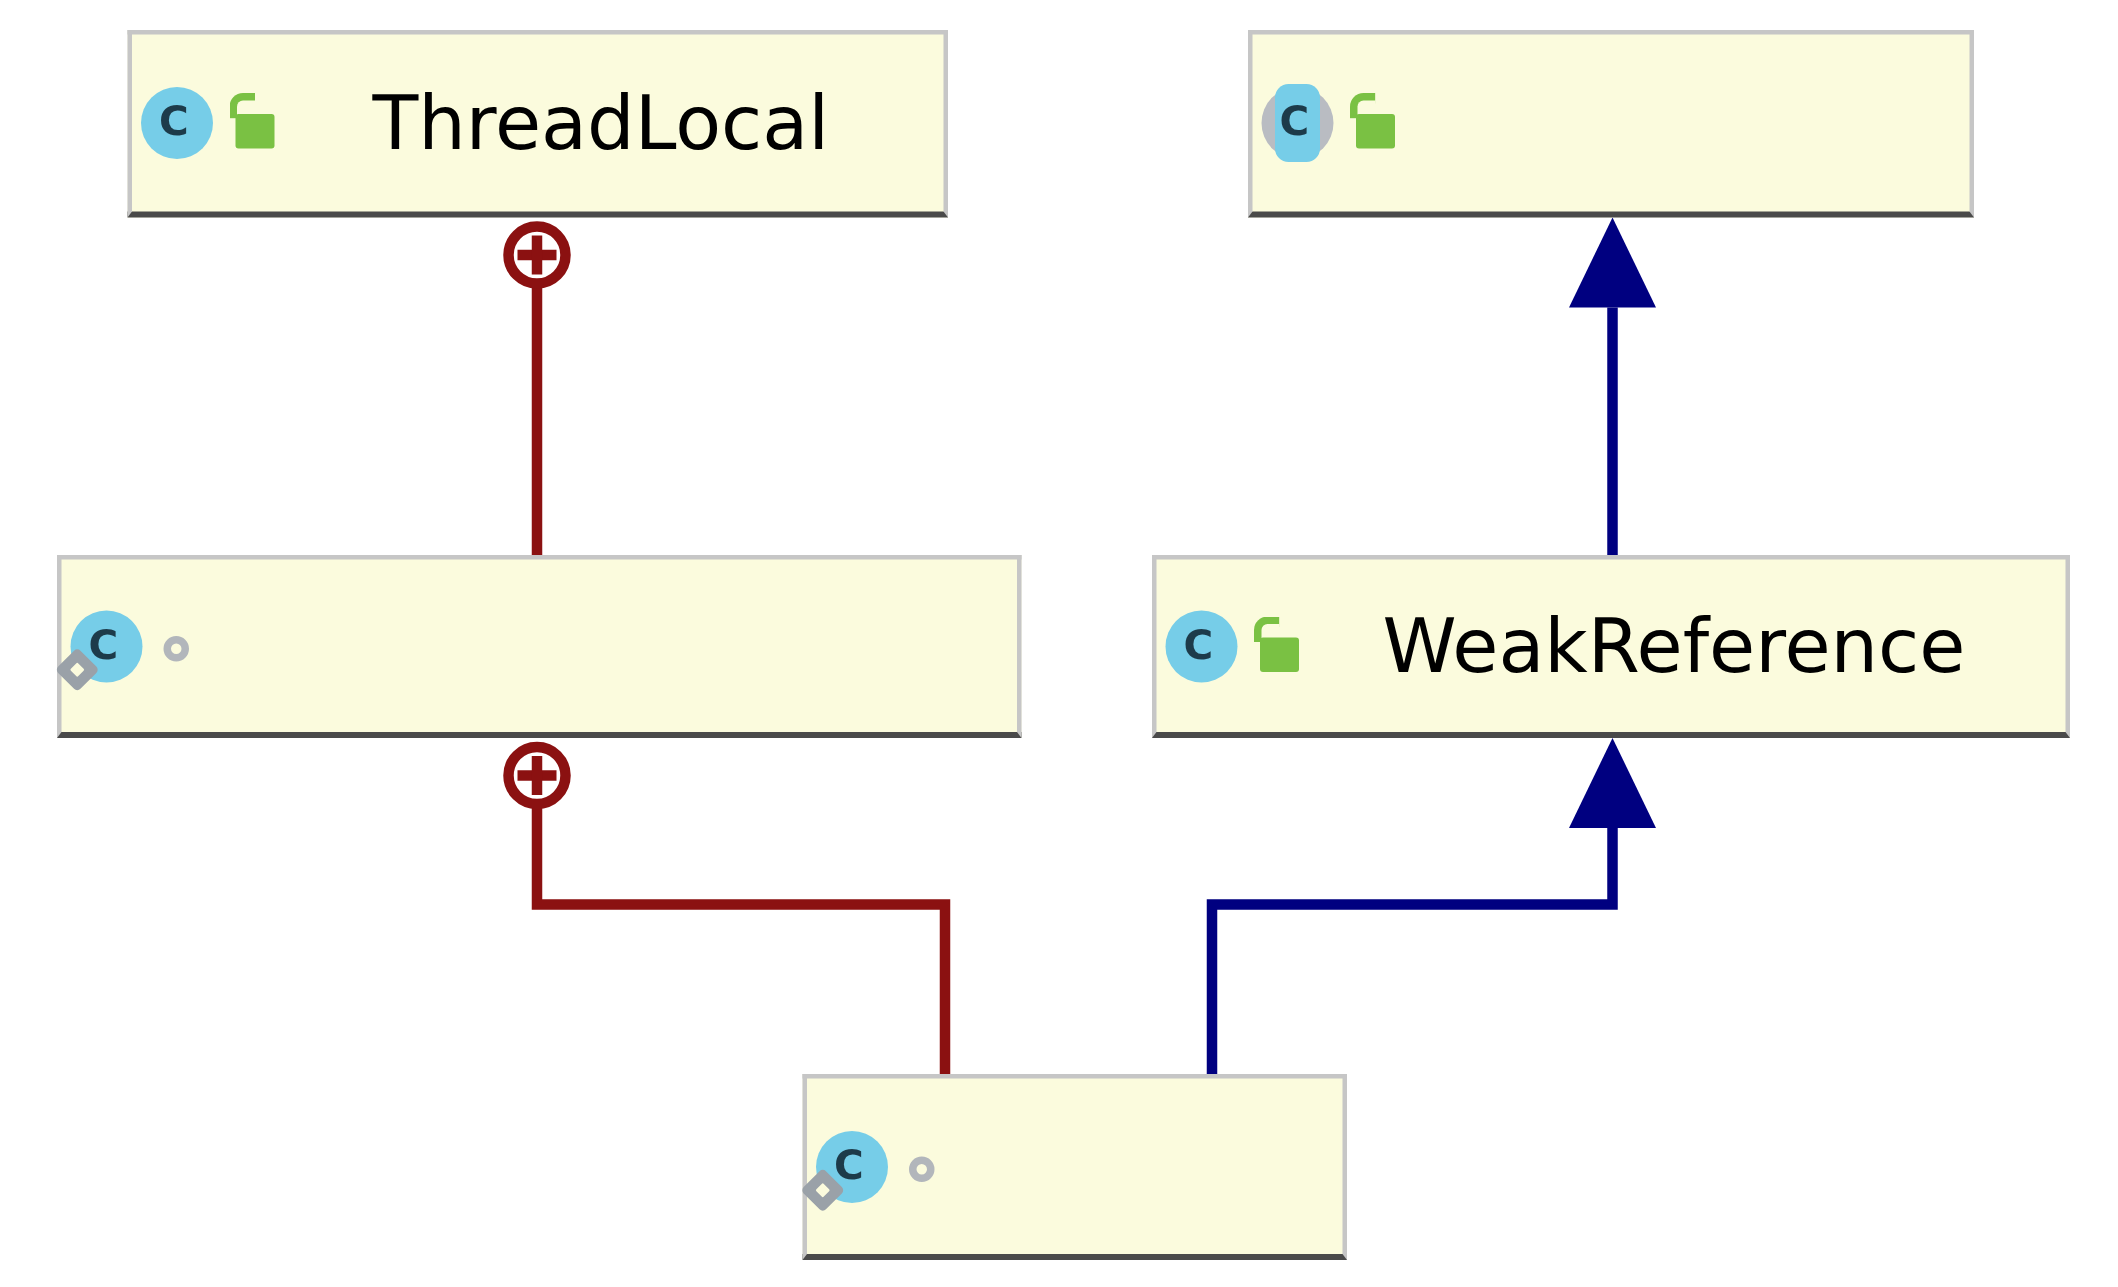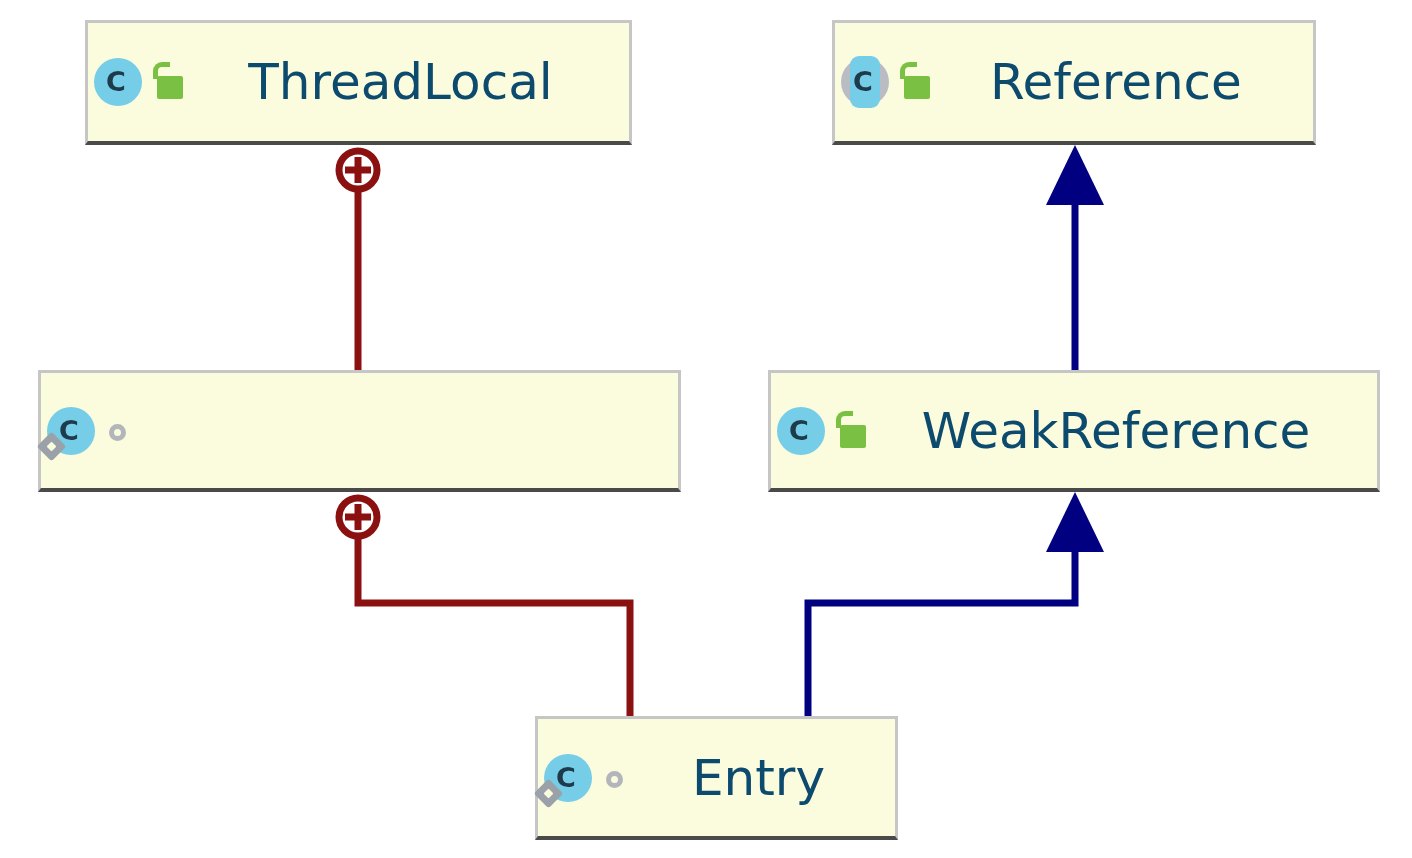--- a/index.html
+++ b/index.html
@@ -139,21 +139,21 @@
     height: 17px;
     border: 5px solid #b2b6bb;
     border-radius: 50%;
     box-sizing: border-box;
   }
   .node-title {
     flex: 1 1 auto;
     text-align: center;
     font-family: "DejaVu Sans", sans-serif;
     font-size: 50px;
-    color: #0c4a6e;
+    color: #000000;
     letter-spacing: 0px;
     white-space: nowrap;
     padding-right: 18px;
   }
 </style>
 </head>
 <body>
 
 <div id="canvas">
 
@@ -203,21 +203,20 @@
       <div class="icon-class abstract">
         <div class="disc"></div>
         <div class="plate"></div>
         <div class="letter">C</div>
       </div>
       <div class="icon-vis public">
         <div class="shackle"></div>
         <div class="body"></div>
       </div>
     </div>
-    <div class="node-title">Reference</div>
   </div>
 
   <div class="uml-node" id="node-threadlocalmap" style="left:38px; top:370px; width:643px; height:122px;">
     <div class="node-icons">
       <div class="icon-class">
         <div class="disc"></div>
         <div class="letter">C</div>
         <div class="static-mark"></div>
       </div>
       <div class="icon-vis packagePrivate">
@@ -244,16 +243,15 @@
     <div class="node-icons">
       <div class="icon-class">
         <div class="disc"></div>
         <div class="letter">C</div>
         <div class="static-mark"></div>
       </div>
       <div class="icon-vis packagePrivate">
         <div class="ring"></div>
       </div>
     </div>
-    <div class="node-title">Entry</div>
   </div>
 
 </div>
 
 </body></html>

